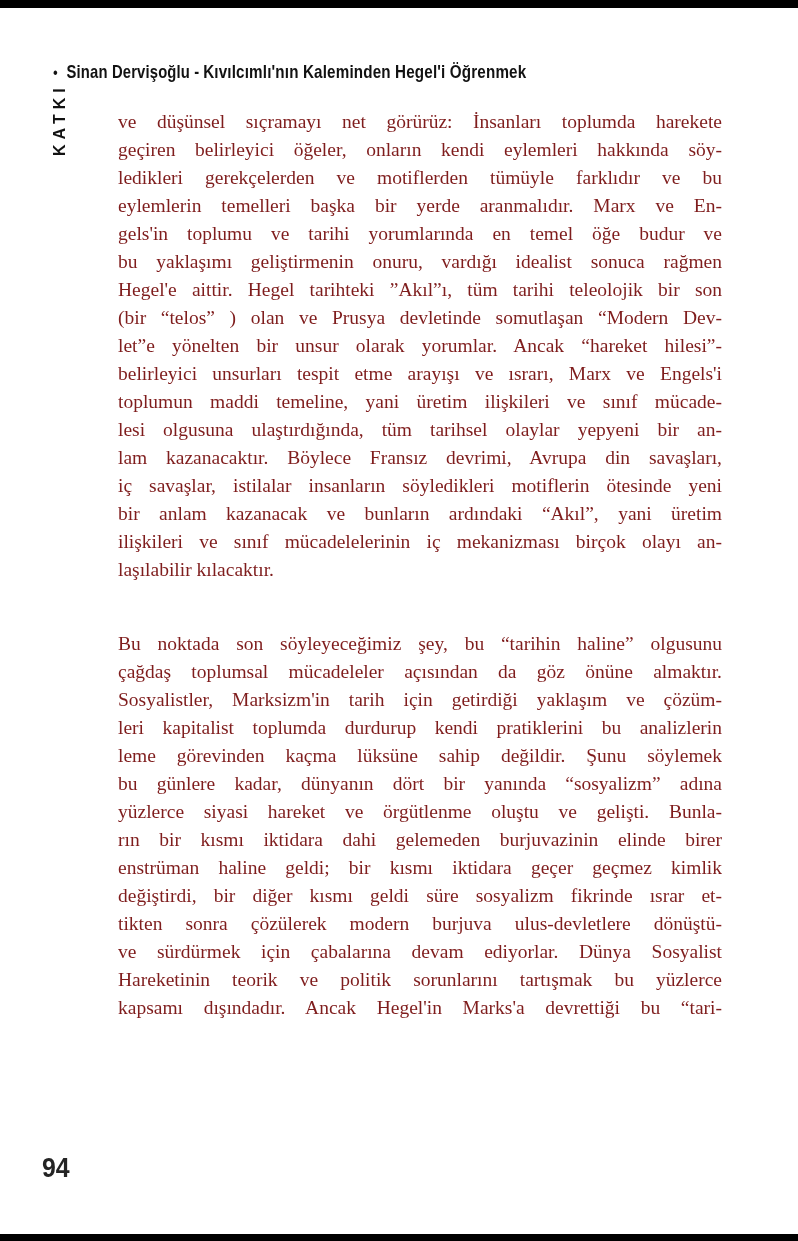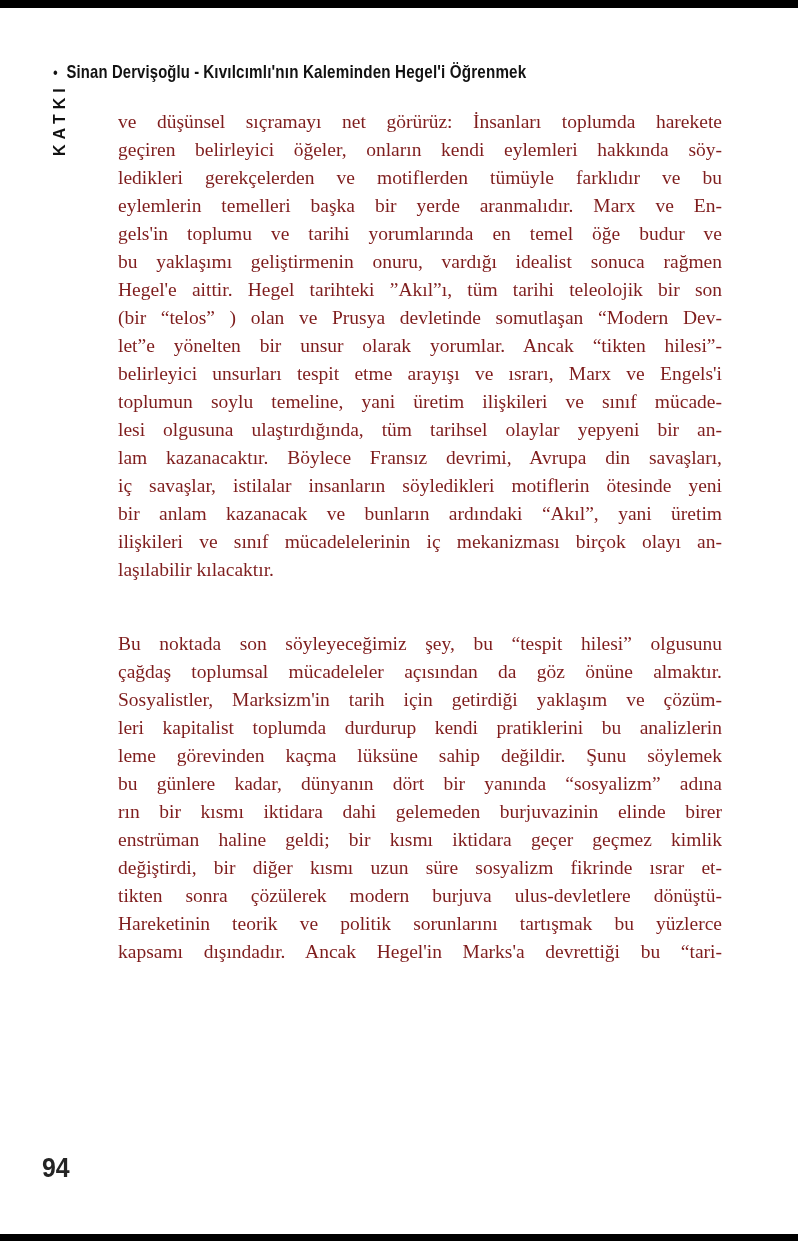--- a/index.html
+++ b/index.html
@@ -59,40 +59,42 @@
 
 <div class="text-block" id="para-1">
     <div class="line">ve düşünsel sıçramayı net görürüz: İnsanları toplumda harekete</div>
     <div class="line">geçiren belirleyici öğeler, onların kendi eylemleri hakkında söy-</div>
     <div class="line">ledikleri gerekçelerden ve motiflerden tümüyle farklıdır ve bu</div>
     <div class="line">eylemlerin temelleri başka bir yerde aranmalıdır. Marx ve En-</div>
     <div class="line">gels'in toplumu ve tarihi yorumlarında en temel öğe budur ve</div>
     <div class="line">bu yaklaşımı geliştirmenin onuru, vardığı idealist sonuca rağmen</div>
     <div class="line">Hegel'e aittir. Hegel tarihteki ”Akıl”ı, tüm tarihi teleolojik bir son</div>
     <div class="line">(bir “telos” ) olan ve Prusya devletinde somutlaşan “Modern Dev-</div>
-    <div class="line">let”e yönelten bir unsur olarak yorumlar. Ancak “tikten hilesi”-</div>
+    <div class="line">let”e yönelten bir unsur olarak yorumlar. Ancak “hareket hilesi”-</div>
     <div class="line">belirleyici unsurları tespit etme arayışı ve ısrarı, Marx ve Engels'i</div>
-    <div class="line">toplumun soylu temeline, yani üretim ilişkileri ve sınıf mücade-</div>
+    <div class="line">toplumun maddi temeline, yani üretim ilişkileri ve sınıf mücade-</div>
     <div class="line">lesi olgusuna ulaştırdığında, tüm tarihsel olaylar yepyeni bir an-</div>
     <div class="line">lam kazanacaktır. Böylece Fransız devrimi, Avrupa din savaşları,</div>
     <div class="line">iç savaşlar, istilalar insanların söyledikleri motiflerin ötesinde yeni</div>
     <div class="line">bir anlam kazanacak ve bunların ardındaki “Akıl”, yani üretim</div>
     <div class="line">ilişkileri ve sınıf mücadelelerinin iç mekanizması birçok olayı an-</div>
     <div class="line last">laşılabilir kılacaktır.</div>
   </div>
 <div class="text-block" id="para-2">
-    <div class="line">Bu noktada son söyleyeceğimiz şey, bu “tespit hilesi” olgusunu</div>
+    <div class="line">Bu noktada son söyleyeceğimiz şey, bu “tarihin haline” olgusunu</div>
     <div class="line">çağdaş toplumsal mücadeleler açısından da göz önüne almaktır.</div>
     <div class="line">Sosyalistler, Marksizm'in tarih için getirdiği yaklaşım ve çözüm-</div>
     <div class="line">leri kapitalist toplumda durdurup kendi pratiklerini bu analizlerin</div>
     <div class="line">leme görevinden kaçma lüksüne sahip değildir. Şunu söylemek</div>
     <div class="line">bu günlere kadar, dünyanın dört bir yanında “sosyalizm” adına</div>
+    <div class="line">yüzlerce siyasi hareket ve örgütlenme oluştu ve gelişti. Bunla-</div>
     <div class="line">rın bir kısmı iktidara dahi gelemeden burjuvazinin elinde birer</div>
     <div class="line">enstrüman haline geldi; bir kısmı iktidara geçer geçmez kimlik</div>
-    <div class="line">değiştirdi, bir diğer kısmı uzun süre sosyalizm fikrinde ısrar et-</div>
+    <div class="line">değiştirdi, bir diğer kısmı geldi süre sosyalizm fikrinde ısrar et-</div>
     <div class="line">tikten sonra çözülerek modern burjuva ulus-devletlere dönüştü-</div>
+    <div class="line">ve sürdürmek için çabalarına devam ediyorlar. Dünya Sosyalist</div>
     <div class="line">Hareketinin teorik ve politik sorunlarını tartışmak bu yüzlerce</div>
     <div class="line">kapsamı dışındadır. Ancak Hegel'in Marks'a devrettiği bu “tari-</div>
   </div>
 
 <div class="page-number">94</div>
 
 <div class="edge-bar bottom" style="background: rgb(0, 0, 0);"></div>
 
 </body></html>

